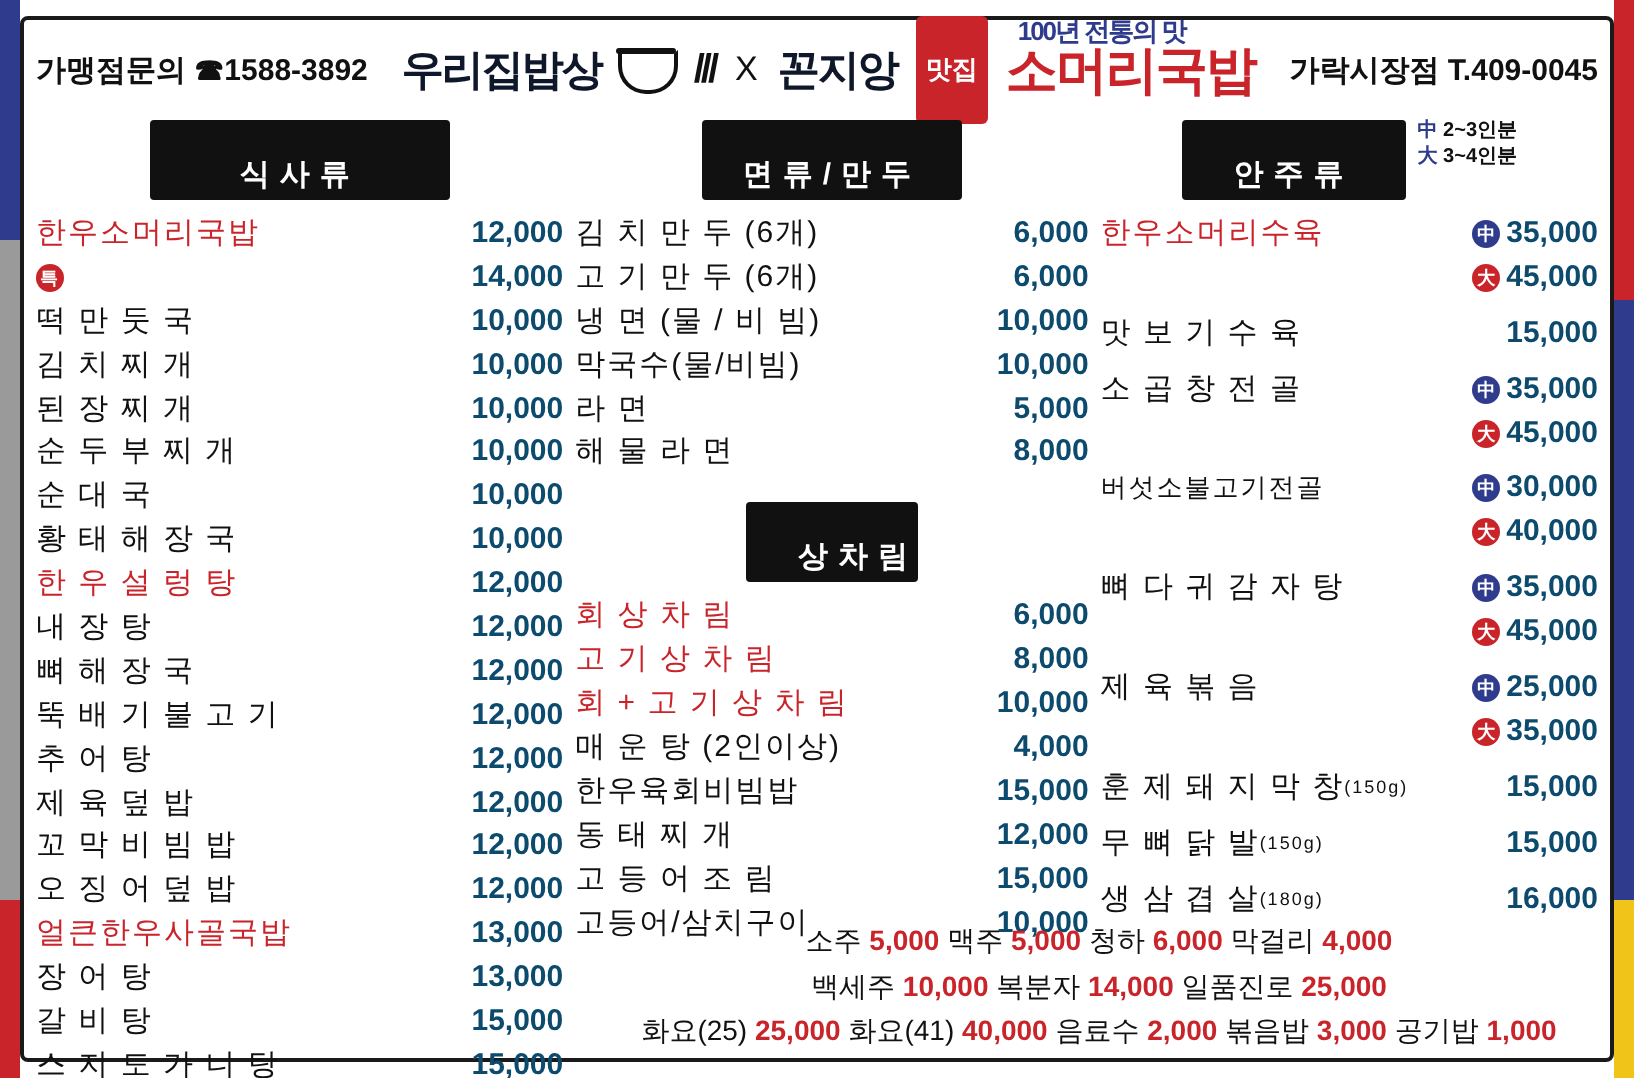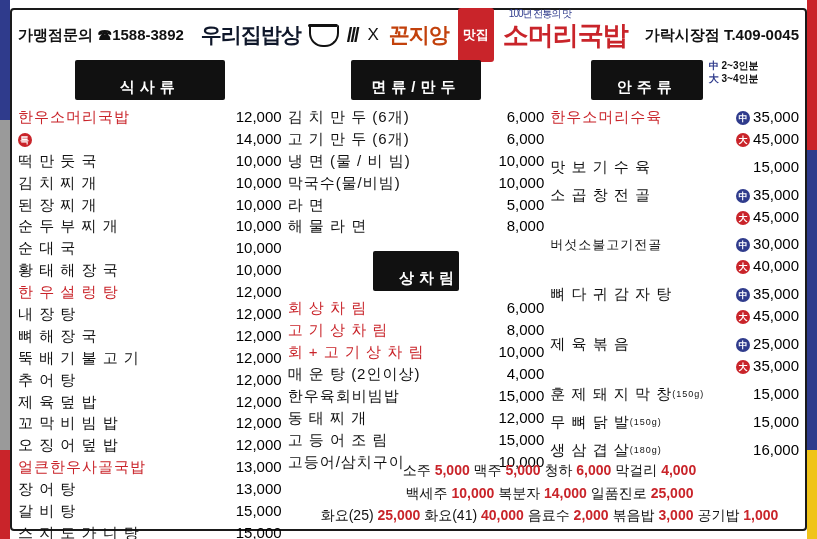--- a/index.html
+++ b/index.html
@@ -45,31 +45,31 @@
   .bowl{
     display:inline-block;width:26px;height:18px;border:2px solid #111;
     border-top-color:transparent;border-radius:0 0 14px 14px;position:relative;margin:0 2px -2px 2px;
   }
   .bowl:before{
     content:"";position:absolute;left:-3px;top:-3px;width:30px;height:3px;background:#111;border-radius:2px;
   }
   .slashes{font-size:20px;color:#111;font-weight:bold;letter-spacing:-2px;}
   .xmark{font-size:17px;color:#111;margin:0 4px;}
   .brand2{
-    font-size:21px;font-weight:bold;color:#c2410c;letter-spacing:-1px;
+    font-size:21px;font-weight:bold;color:#0f172a;letter-spacing:-1px;
   }
   .stamp{
     display:inline-block;background:#c9242a;color:#fff;font-size:13px;font-weight:bold;
     padding:20px 5px;border-radius:3px;margin:0 3px;line-height:1.05;
   }
   .brand3{
     font-size:26px;font-weight:bold;color:#c9242a;letter-spacing:-1px;position:relative;
   }
   .brand3-sub{
-    position:absolute;top:-11px;left:6px;font-size:10px;color:#2f3b8c;font-weight:normal;white-space:nowrap;
+    position:absolute;top:-11px;left:6px;font-size:13px;color:#2f3b8c;font-weight:bold;white-space:nowrap;
   }
 
   
   .cols{
     position:absolute;left:18px;top:60px;right:18px;bottom:14px;
     display:flex;gap:6px;
   }
   .col{position:relative;}
   .col1{width:265px;}
   .col2{width:258px;}
@@ -89,21 +89,21 @@
     display:flex;align-items:flex-start;justify-content:center;gap:6px;margin-bottom:6px;
   }
   .anju-note{font-size:10px;line-height:1.25;color:#111;font-weight:bold;text-align:left;}
   .anju-note .mk{color:#2f3b8c;font-weight:bold;}
 
   .row{
     display:flex;align-items:baseline;justify-content:space-between;
     font-size:15px;line-height:1.46;color:#111;white-space:nowrap;
   }
   .nm{letter-spacing:1px;}
-  .pr{font-weight:normal;color:#000000;font-size:15px;}
+  .pr{font-weight:bold;color:#0c4a6e;font-size:15px;}
   .red{color:#c9242a;}
   .small{font-size:9px;vertical-align:middle;color:#111;}
 
   .badge{
     display:inline-block;width:14px;height:14px;border-radius:50%;
     color:#fff;font-size:9px;font-weight:bold;text-align:center;line-height:14px;
     margin-right:3px;vertical-align:1px;
   }
   .badge.mid{background:#2f3b8c;}
   .badge.big{background:#c9242a;}

